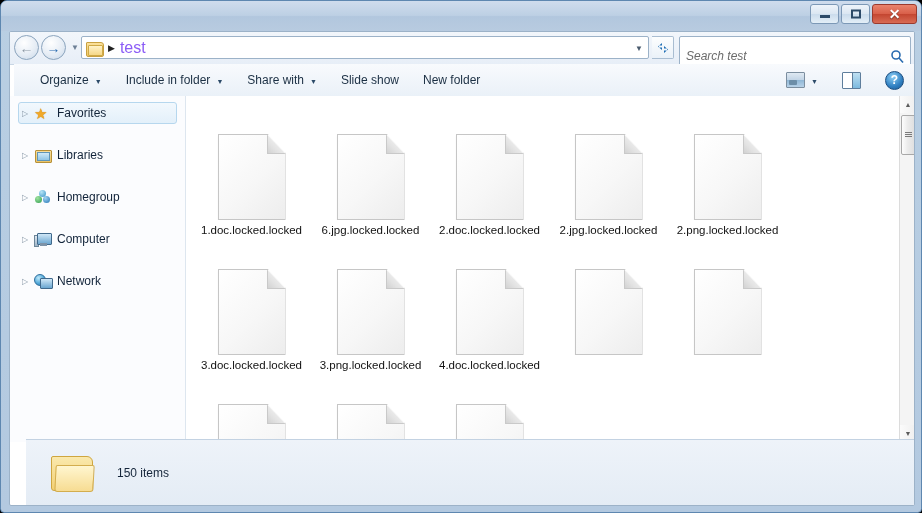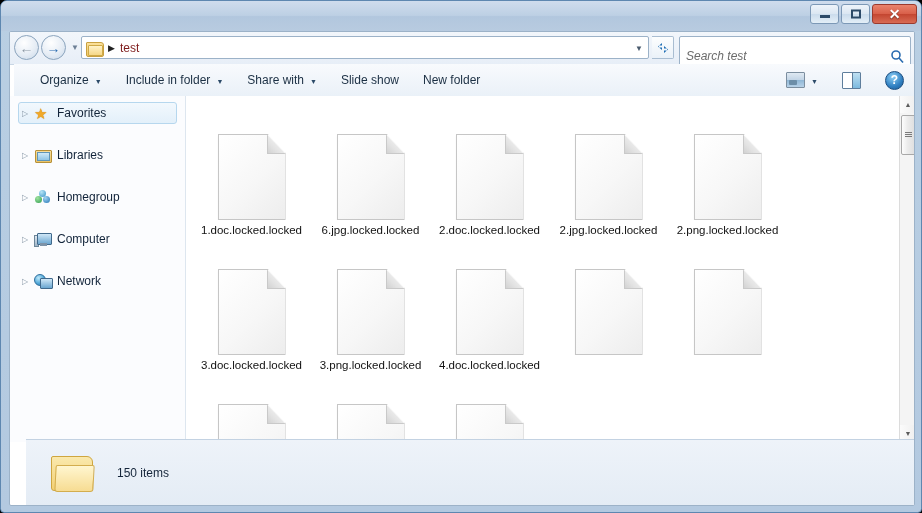--- a/index.html
+++ b/index.html
@@ -157,22 +157,22 @@
     border-radius: 1px;
     background: linear-gradient(to bottom, #fff2c8 0%, #f6d888 100%);
     border: 1px solid #cfa947;
   }
   .crumb-sep {
     font-size: 9px;
     color: #222;
     margin: 0 5px 0 2px;
   }
   .crumb-text {
-    font-size: 12px;
-    color: #7f1d1d;
+    font-size: 16px;
+    color: #8b5cf6;
   }
   .addr-drop {
     position: absolute;
     right: 5px; top: 50%;
     transform: translateY(-50%);
     font-size: 8px;
     color: #4a5b6e;
   }
   .refresh-btn {
     position: absolute;

